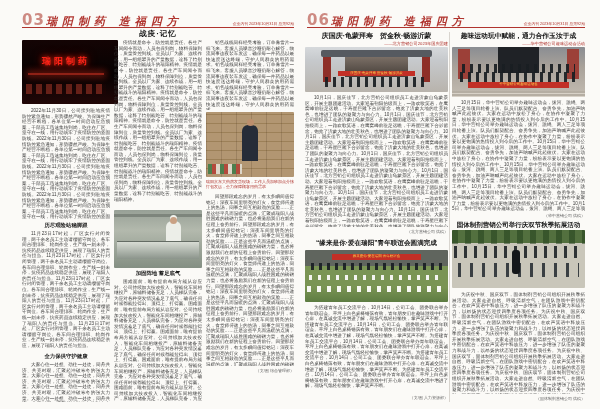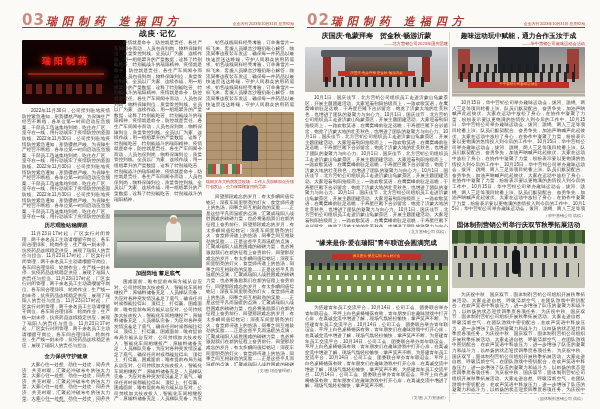--- a/index.html
+++ b/index.html
@@ -29,21 +29,21 @@
 </head>
 <body>
 
 <div class="abs page-num" style="left:22px;top:11px;">03</div>
 <div class="abs brand" style="left:46px;top:14px;">瑞阳制药  造福四方</div>
 <div class="abs issue" style="left:200px;top:21px;width:94px;">企业内刊 2023年10月31日 总第92期</div>
 <div class="abs rule" style="left:22px;top:27px;width:272px;"></div>
 
 <div class="abs title-md" style="left:22px;top:29px;width:272px;font-family:Liberation Serif, serif;">战疫·记忆</div>
 
-<div class="photo" style="left:22px;top:40px;width:104px;height:64px;background:linear-gradient(180deg,#140404 0%,#060202 55%,#220707 100%);">
+<div class="photo" style="left:22px;top:40px;width:96px;height:64px;background:linear-gradient(180deg,#140404 0%,#060202 55%,#220707 100%);">
   <div class="abs" style="left:0;top:15px;width:88px;text-align:center;font-size:9px;letter-spacing:3px;color:#ff2418;font-weight:bold;text-shadow:0 0 5px rgba(255,40,20,.95),0 0 11px rgba(255,30,10,.6);">瑞阳制药</div>
   <div class="abs" style="left:6px;top:33px;width:76px;height:2px;background:rgba(255,60,40,.55);box-shadow:0 0 7px 2px rgba(255,50,30,.45);"></div>
   <div class="abs" style="left:4px;top:44px;width:80px;height:10px;background:repeating-linear-gradient(90deg,rgba(255,85,60,.35) 0 6px,rgba(40,5,5,.2) 6px 10px);"></div>
 </div>
 <div class="abs body-text" style="left:22px;top:108px;width:88px;height:112px;">2022年11月30日，公司接到驻地疫情防控紧急通知，形势骤然严峻。为保障生产经营不断档，各单位第一时间启动应急预案，干部员工迅速集结到岗，吃住在厂区、坚守在一线，用行动筑牢了疫情防控的坚固防线。2022年11月30日，公司接到驻地疫情防控紧急通知，形势骤然严峻。为保障生产经营不断档，各单位第一时间启动应急预案，干部员工迅速集结到岗，吃住在厂区、坚守在一线，用行动筑牢了疫情防控的坚固防线。2022年11月30日，公司接到驻地疫情防控紧急通知，形势骤然严峻。为保障生产经营不断档，各单位第一时间启动应急预案，干部员工迅速集结到岗，吃住在厂区、坚守在一线，用行动筑牢了疫情防控的坚固防线。2022年11月30日，公司接到驻地疫情防控紧急通知，形势骤然严峻。为保障生产经营不断档，各单位第一时间启动应急预案，干部员工迅速集结到岗，吃住在厂区、坚守在一线，用行动筑牢了疫情防控的坚固防线。</div>
 <div class="abs subhead" style="left:22px;top:222px;width:88px;">历尽艰险站稳脚跟</div>
 <div class="abs body-text" style="left:22px;top:231px;width:88px;height:120px;">11月23日17时起，厂区实行封闭管理，两千余名员工主动请缨留守岗位。各车间合理排班、轮岗作业，生产线一刻未停，抗疫药品连续稳定供应，展现了瑞阳人的责任与担当。11月23日17时起，厂区实行封闭管理，两千余名员工主动请缨留守岗位。各车间合理排班、轮岗作业，生产线一刻未停，抗疫药品连续稳定供应，展现了瑞阳人的责任与担当。11月23日17时起，厂区实行封闭管理，两千余名员工主动请缨留守岗位。各车间合理排班、轮岗作业，生产线一刻未停，抗疫药品连续稳定供应，展现了瑞阳人的责任与担当。11月23日17时起，厂区实行封闭管理，两千余名员工主动请缨留守岗位。各车间合理排班、轮岗作业，生产线一刻未停，抗疫药品连续稳定供应，展现了瑞阳人的责任与担当。11月23日17时起，厂区实行封闭管理，两千余名员工主动请缨留守岗位。各车间合理排班、轮岗作业，生产线一刻未停，抗疫药品连续稳定供应，展现了瑞阳人的责任与担当。</div>
 <div class="abs subhead" style="left:22px;top:353px;width:88px;">全力保供守护健康</div>
 <div class="abs body-text" style="left:22px;top:362px;width:88px;height:40px;">大家心往一处想、劲往一处使，同舟共济、共克时艰，汇聚起冲破寒冬的强大力量。大家心往一处想、劲往一处使，同舟共济、共克时艰，汇聚起冲破寒冬的强大力量。大家心往一处想、劲往一处使，同舟共济、共克时艰，汇聚起冲破寒冬的强大力量。大家心往一处想、劲往一处使，同舟共济、共克时艰，汇聚起冲破寒冬的强大力量。</div>
 
@@ -60,21 +60,21 @@
 <div class="abs body-text" style="left:206px;top:40px;width:88px;height:70px;">销售战线同样经受考验，订单像雪片一样飞来。客服人员嗓音沙哑仍耐心解答，物流同事连夜装车发运，确保每一件药品以最快速度送达终端，守护人民群众的用药需求。销售战线同样经受考验，订单像雪片一样飞来。客服人员嗓音沙哑仍耐心解答，物流同事连夜装车发运，确保每一件药品以最快速度送达终端，守护人民群众的用药需求。销售战线同样经受考验，订单像雪片一样飞来。客服人员嗓音沙哑仍耐心解答，物流同事连夜装车发运，确保每一件药品以最快速度送达终端，守护人民群众的用药需求。</div>
 <div class="photo" style="left:206px;top:112px;width:88px;height:65px;background:repeating-linear-gradient(90deg,rgba(60,40,20,.18) 0 1px,transparent 1px 15px),repeating-linear-gradient(0deg,#b29672 0 8px,#9c8058 8px 9px);">
   <div class="abs" style="left:36px;top:13px;width:16px;height:36px;background:#262c38;border-radius:6px 6px 0 0;"></div>
   <div class="abs" style="left:41px;top:7px;width:7px;height:7px;background:#bd8f6d;border-radius:50%;"></div>
   <div class="abs" style="left:2px;top:52px;width:34px;height:10px;background:repeating-linear-gradient(90deg,#4e7f4e 0 4px,#b44a3c 4px 8px,#ddd6c8 8px 12px);"></div>
 </div>
 <div class="abs caption-red" style="left:206px;top:179px;width:88px;height:12px;">瑞阳京东大药房发货现场，工作人员加班加点分拣打包发运，全力保障顾客用药需求</div>
 <div class="abs body-text" style="left:206px;top:194px;width:88px;height:172px;">回望那段难忘的岁月，有太多瞬间值得铭记：深夜车间里明亮的灯火，食堂师傅递上的热汤，同事之间互相鼓劲的笑脸……正是这些平凡而温暖的点滴，汇聚成瑞阳人战胜困难的磅礴力量，也必将激励我们在新的征程上奋勇前行。回望那段难忘的岁月，有太多瞬间值得铭记：深夜车间里明亮的灯火，食堂师傅递上的热汤，同事之间互相鼓劲的笑脸……正是这些平凡而温暖的点滴，汇聚成瑞阳人战胜困难的磅礴力量，也必将激励我们在新的征程上奋勇前行。回望那段难忘的岁月，有太多瞬间值得铭记：深夜车间里明亮的灯火，食堂师傅递上的热汤，同事之间互相鼓劲的笑脸……正是这些平凡而温暖的点滴，汇聚成瑞阳人战胜困难的磅礴力量，也必将激励我们在新的征程上奋勇前行。回望那段难忘的岁月，有太多瞬间值得铭记：深夜车间里明亮的灯火，食堂师傅递上的热汤，同事之间互相鼓劲的笑脸……正是这些平凡而温暖的点滴，汇聚成瑞阳人战胜困难的磅礴力量，也必将激励我们在新的征程上奋勇前行。回望那段难忘的岁月，有太多瞬间值得铭记：深夜车间里明亮的灯火，食堂师傅递上的热汤，同事之间互相鼓劲的笑脸……正是这些平凡而温暖的点滴，汇聚成瑞阳人战胜困难的磅礴力量，也必将激励我们在新的征程上奋勇前行。回望那段难忘的岁月，有太多瞬间值得铭记：深夜车间里明亮的灯火，食堂师傅递上的热汤，同事之间互相鼓劲的笑脸……正是这些平凡而温暖的点滴，汇聚成瑞阳人战胜困难的磅礴力量，也必将激励我们在新的征程上奋勇前行。</div>
 <div class="abs byline" style="left:206px;top:368px;width:88px;">（文/图 综合管理部）</div>
 
-<div class="abs page-num" style="left:307px;top:11px;">02</div>
+<div class="abs page-num" style="left:307px;top:11px;">06</div>
 <div class="abs brand" style="left:331px;top:14px;">瑞阳制药  造福四方</div>
 <div class="abs issue" style="left:491px;top:21px;width:94px;">企业内刊 2023年10月31日 总第92期</div>
 <div class="abs rule" style="left:307px;top:27px;width:278px;"></div>
 <div class="abs vdiv" style="left:449px;top:32px;height:370px;"></div>
 
 <div class="abs headline" style="left:305px;top:31px;width:143px;font-size:7px;">庆国庆·龟蒙拜寿　贺金秋·畅游沂蒙</div>
 <div class="abs subtitle" style="left:305px;top:41px;width:143px;">——北方营销公司2023年国庆团建</div>
 <div class="photo" style="left:305px;top:47px;width:143px;height:45px;background:linear-gradient(180deg,#d6d9dc 0%,#c6c9cc 30%,#b8b3ac 100%);">
   <div class="abs" style="left:16px;top:3px;width:111px;height:7px;background:#565a60;border-radius:2px;"></div>
   <div class="abs" style="left:18px;top:10px;width:8px;height:25px;background:#8e2f28;"></div>

